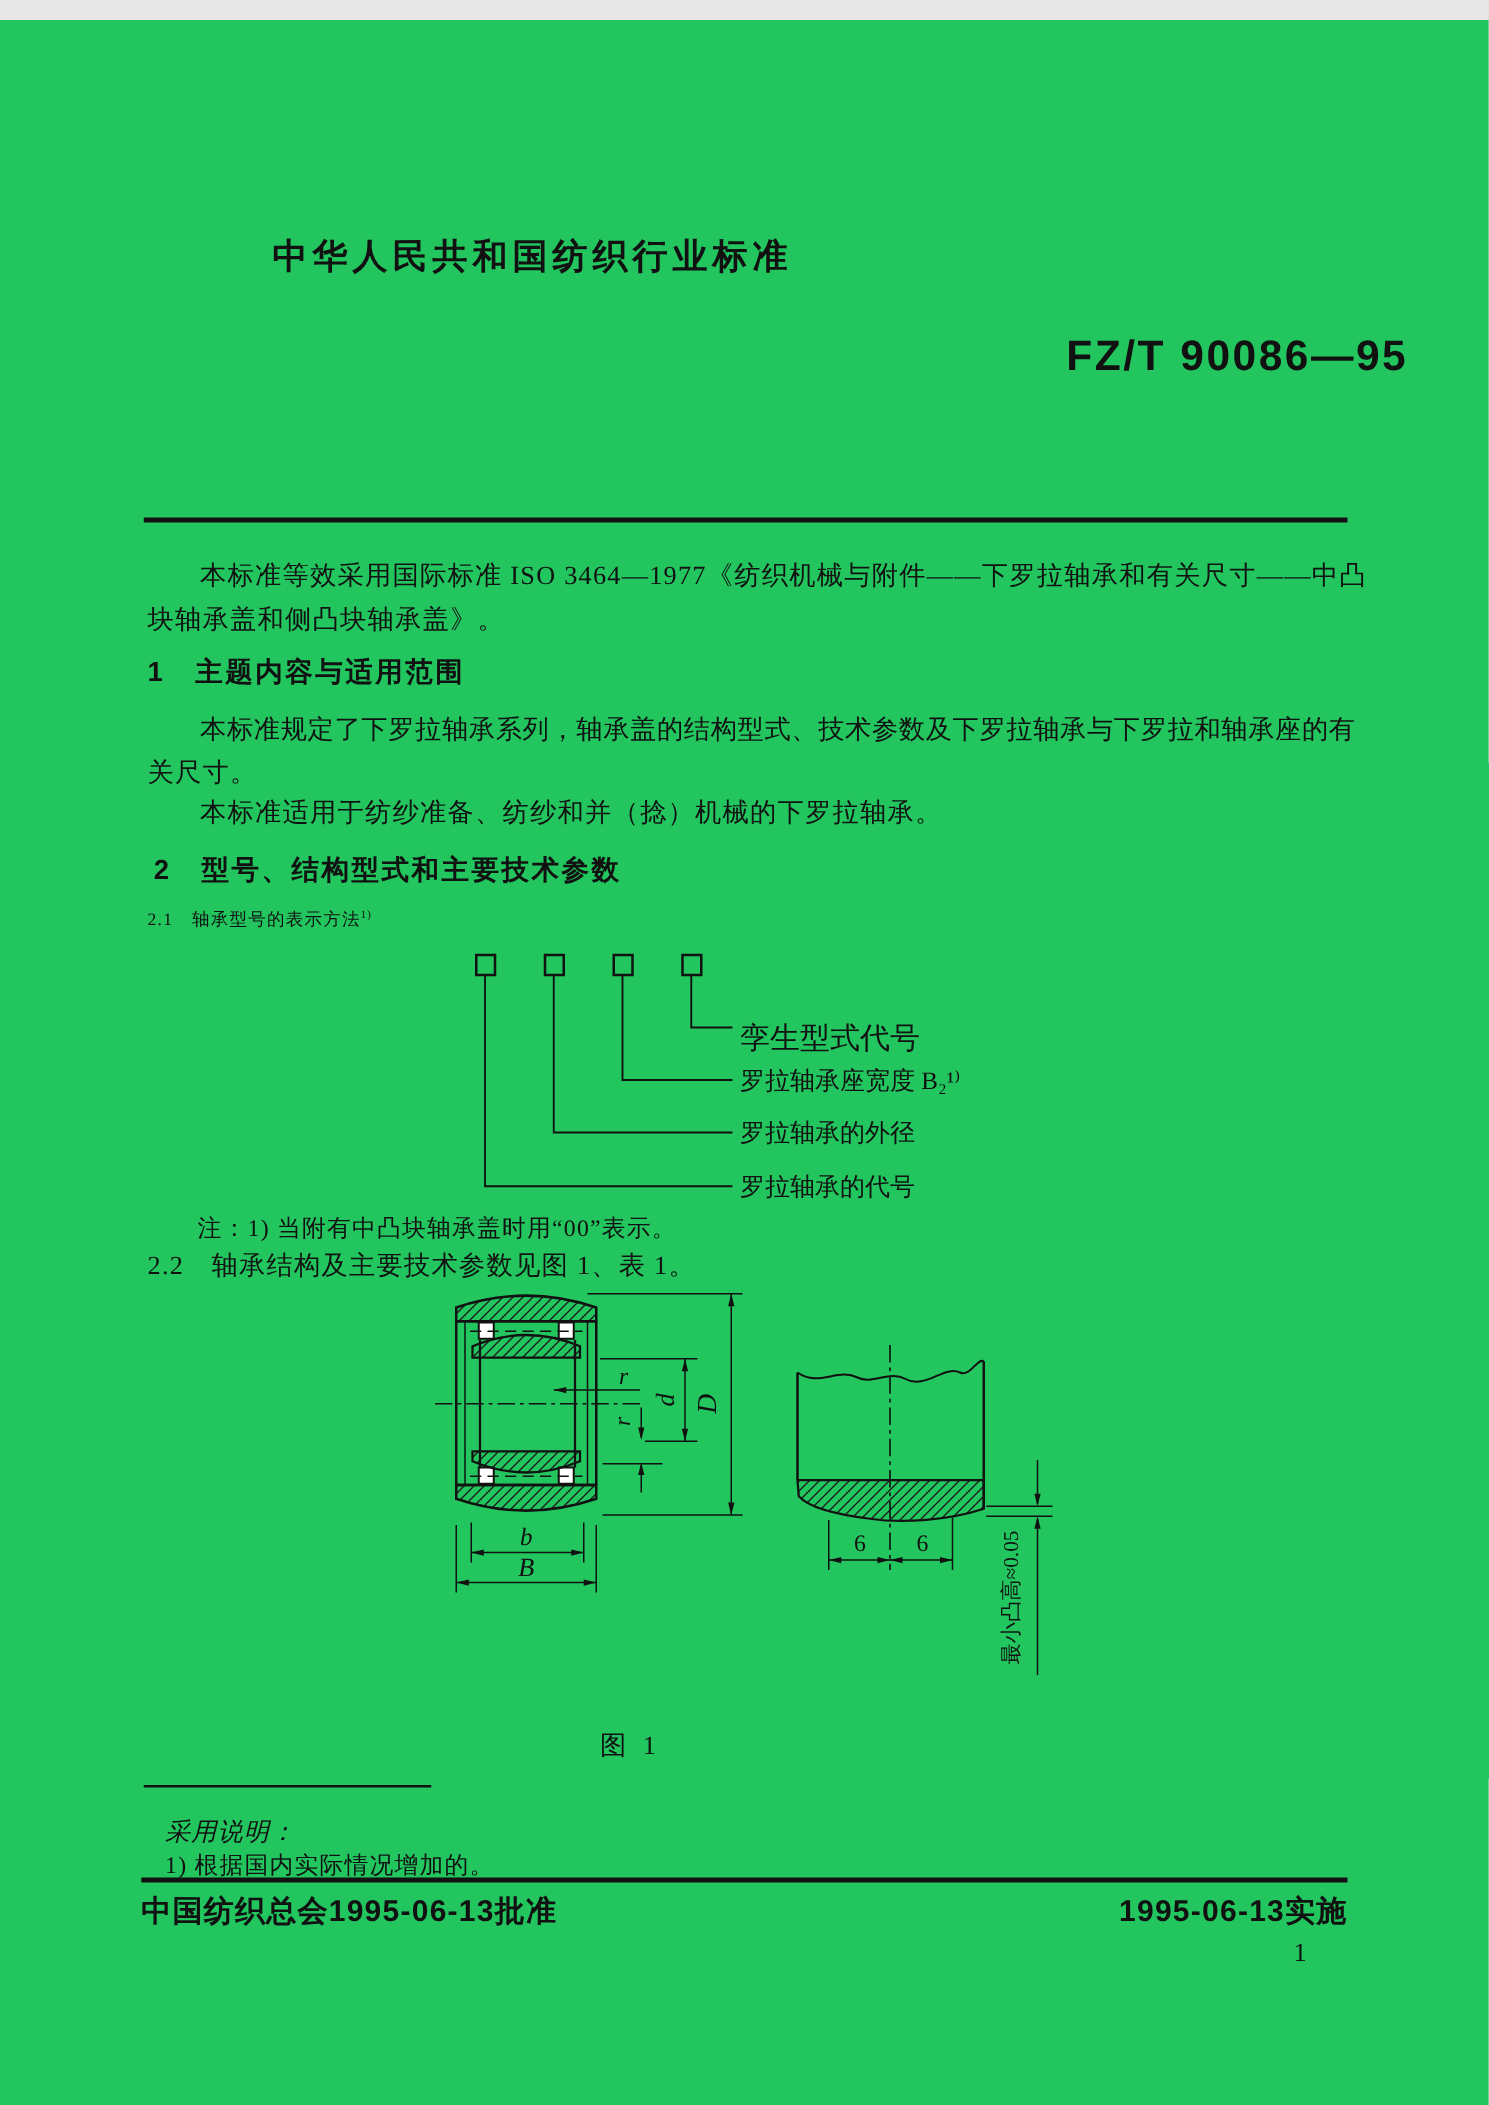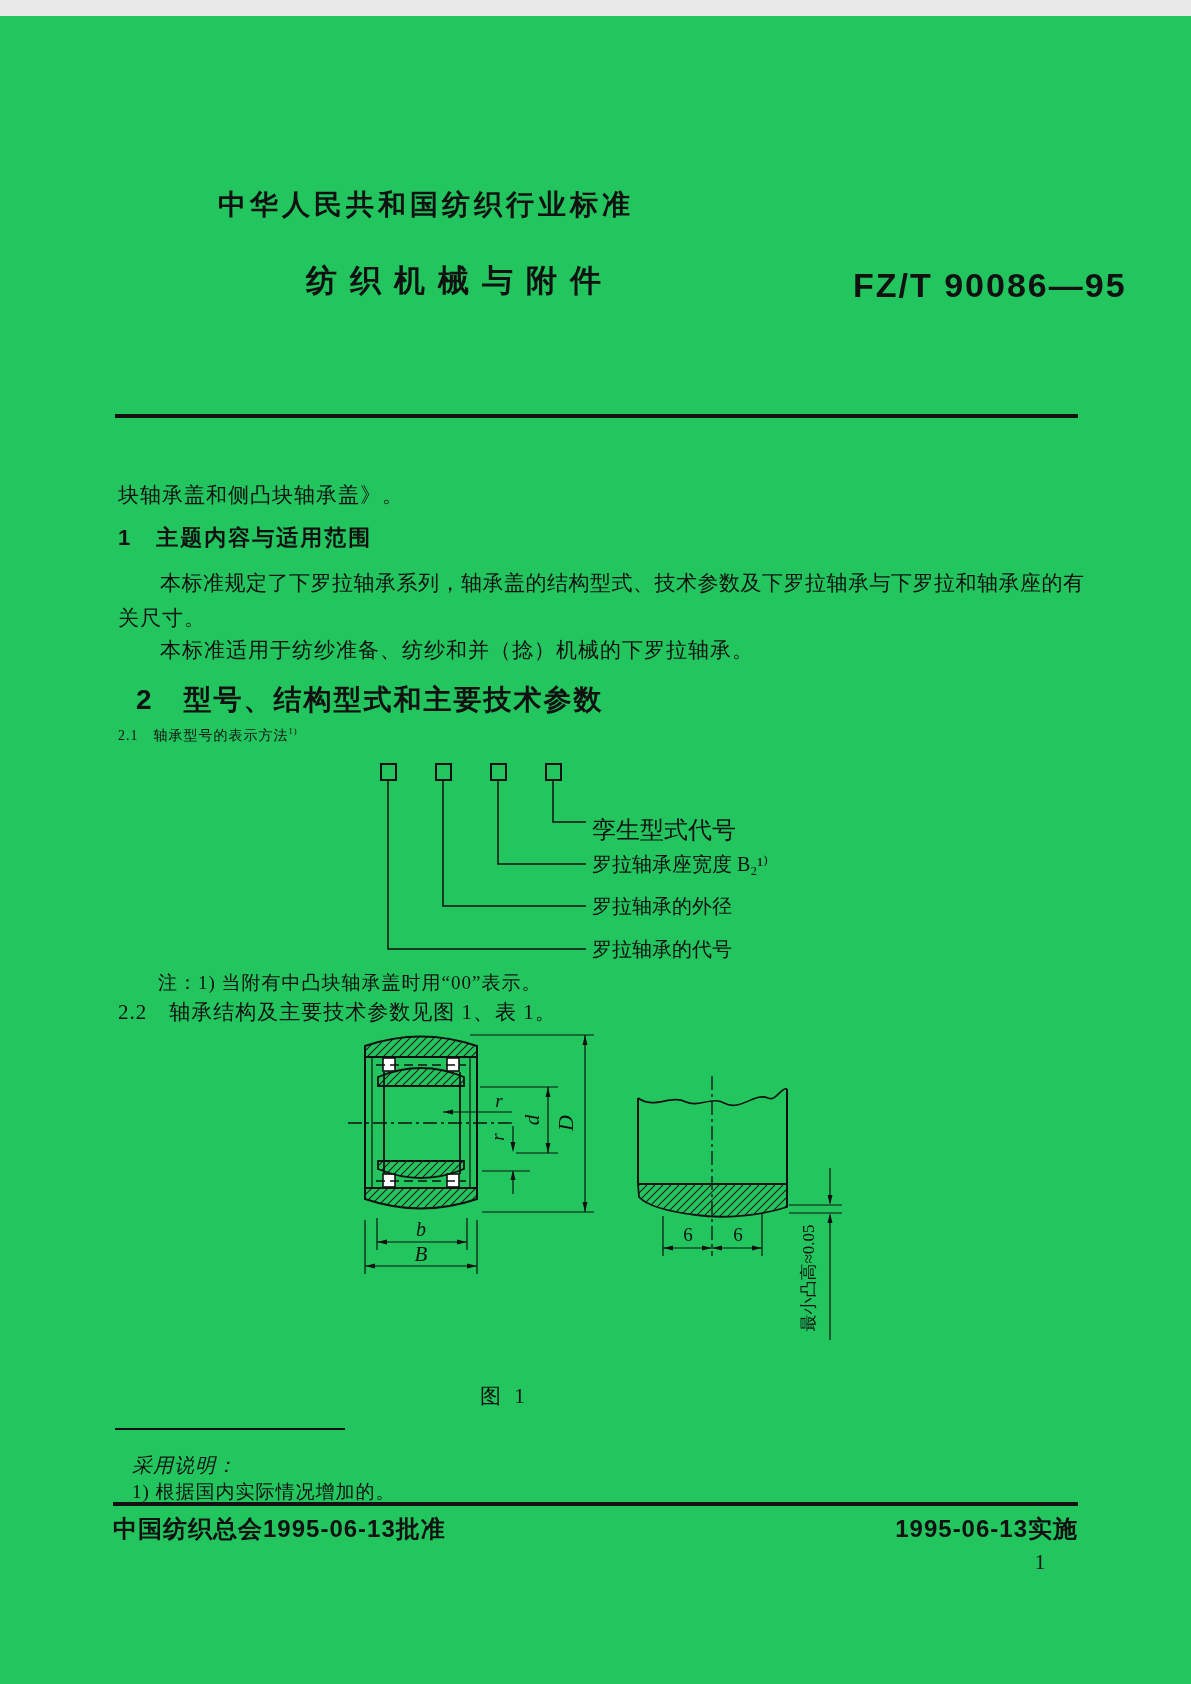--- a/index.html
+++ b/index.html
@@ -19,32 +19,32 @@
 </style>
 </head>
 <body>
 
 <div id="page">
 
   <div class="abs sans b" style="left:218px;top:170px;font-size:28px;letter-spacing:4px;">中华人民共和国纺织行业标准</div>
 
   <div class="abs sans b" style="left:853px;top:250px;font-size:34px;letter-spacing:2px;text-align:right;">FZ/T 90086—95</div>
 
-  <div class="abs sans b" style="left:115px;top:244px;width:690px;text-align:center;font-size:31px;letter-spacing:13px;">纺织机械与附件</div>
 
   <div class="rule" style="left:115px;top:398px;width:963px;height:4px;"></div>
 
+  <div class="abs body-line" style="left:160px;top:430px;">本标准等效采用国际标准 ISO 3464—1977《纺织机械与附件——下罗拉轴承和有关尺寸——中凸</div>
   <div class="abs body-line" style="left:118px;top:465px;">块轴承盖和侧凸块轴承盖》。</div>
 
   <div class="abs sans b" style="left:118px;top:507px;font-size:22px;letter-spacing:2px;">1　主题内容与适用范围</div>
   <div class="abs body-line" style="left:160px;top:553px;letter-spacing:0.5px;">本标准规定了下罗拉轴承系列，轴承盖的结构型式、技术参数及下罗拉轴承与下罗拉和轴承座的有</div>
   <div class="abs body-line" style="left:118px;top:588px;">关尺寸。</div>
   <div class="abs body-line" style="left:160px;top:620px;">本标准适用于纺纱准备、纺纱和并（捻）机械的下罗拉轴承。</div>
 
-  <div class="abs sans b" style="left:136px;top:665px;font-size:28px;letter-spacing:2px;">2　型号、结构型式和主要技术参数</div>
+  <div class="abs sans b" style="left:123px;top:665px;font-size:22px;letter-spacing:2px;">2　型号、结构型式和主要技术参数</div>
   <div class="abs" style="left:118px;top:710px;font-size:14px;letter-spacing:1px;"><span>2.1　轴承型号的表示方法</span><sup>1)</sup></div>
 
   <svg class="abs" style="left:370px;top:740px;" width="230" height="200" viewBox="370 740 230 200">
     <g stroke="#111" stroke-width="2" fill="none">
       <rect x="381" y="748" width="15" height="16"></rect>
       <rect x="436" y="748" width="15" height="16"></rect>
       <rect x="491" y="748" width="15" height="16"></rect>
       <rect x="546" y="748" width="15" height="16"></rect>
     </g>
     <g stroke="#111" stroke-width="1.5" fill="none">

